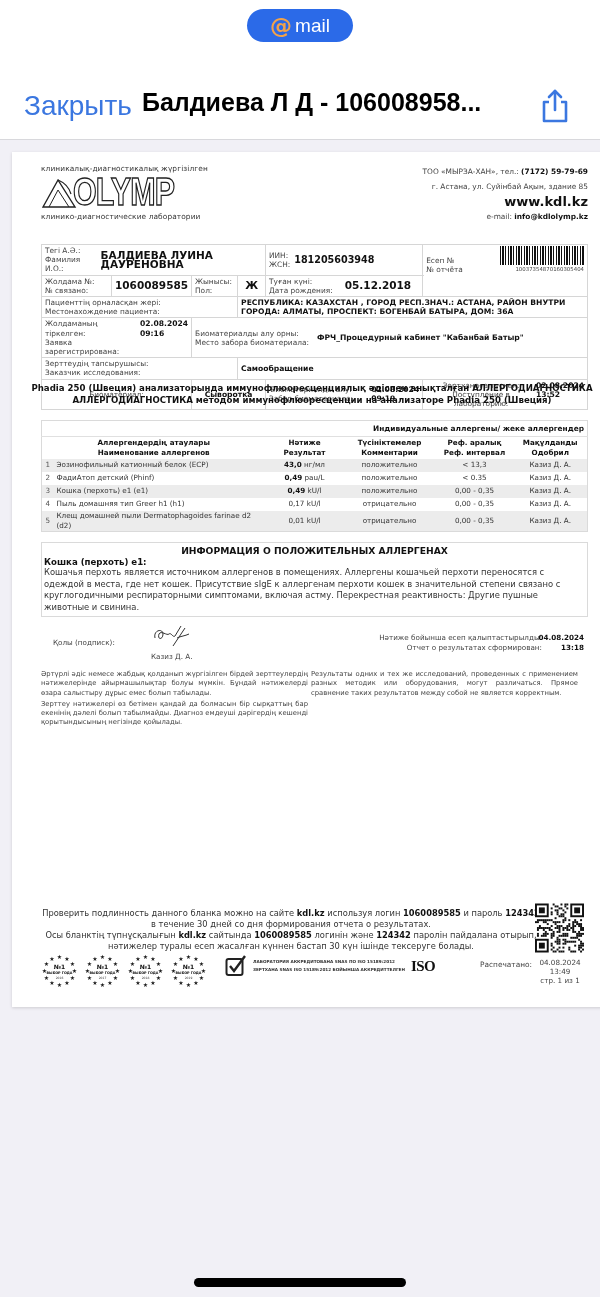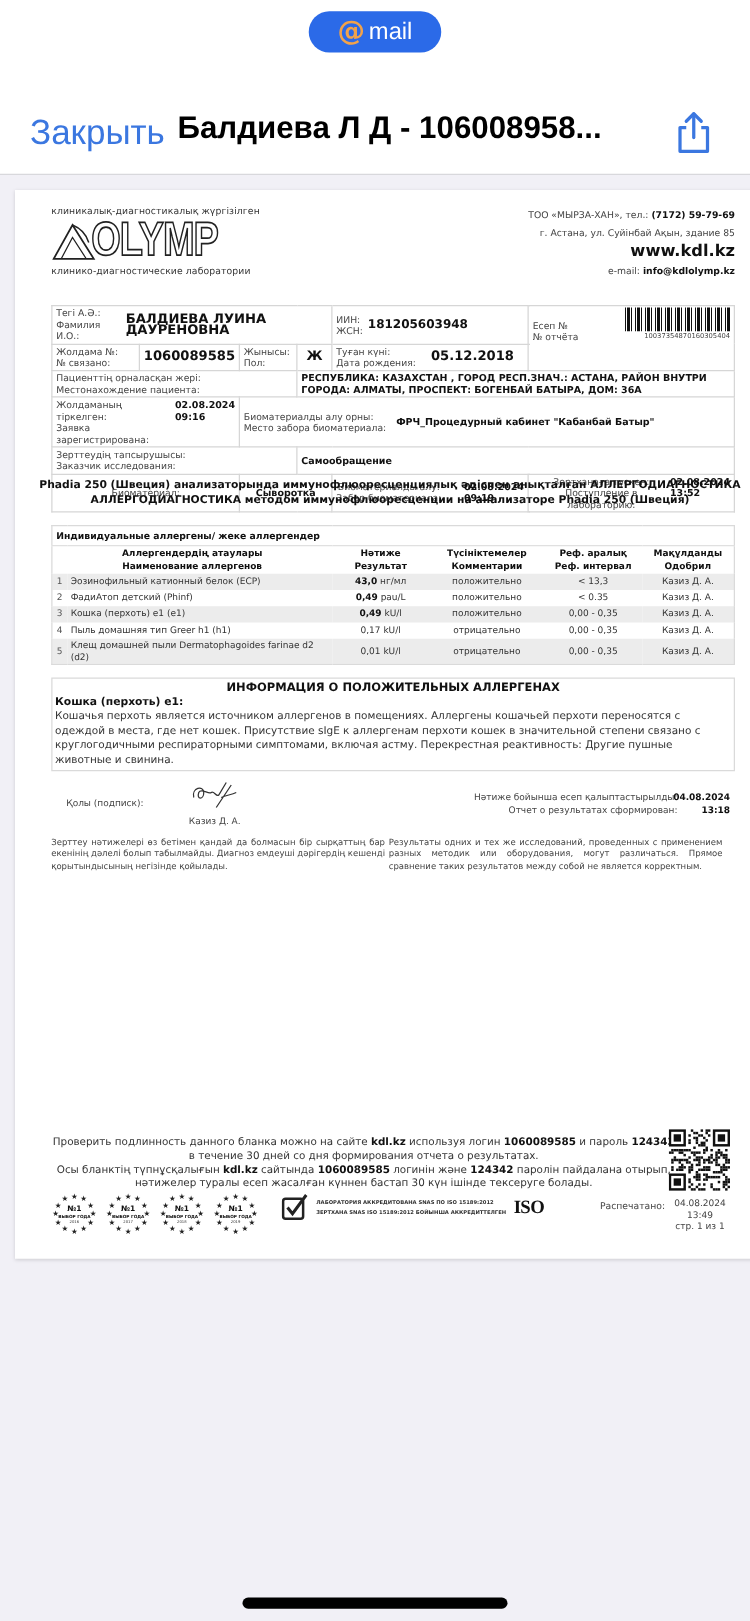--- a/index.html
+++ b/index.html
@@ -32,21 +32,21 @@
   .info .bv { font-weight: bold; color: #111; font-size: 7.6px; }
   .info .bc { font-weight: bold; color: #111; font-size: 7.6px; text-align: left; }
   .center { text-align: center; }
   .barcode { height: 19px; width: 125px; background: repeating-linear-gradient(90deg,#111 0,#111 1px,#fff 1px,#fff 2px,#111 2px,#111 4px,#fff 4px,#fff 5px,#111 5px,#111 6px,#fff 6px,#fff 8px); margin-left: auto; }
   .barnum { font-size: 5.4px; color: #444; text-align: right; }
 
   .method { position: absolute; left: 0; top: 230px; width: 600px; text-align: center; font-weight: bold; font-size: 8.6px; line-height: 12px; color: #111; }
 
   .results { position: absolute; left: 29px; top: 268px; width: 547px; border: 1px solid #dadada; border-collapse: collapse; }
   .results th, .results td { font-size: 7.2px; padding: 0 3px; line-height: 10px; height: 13px; color: #333; }
-  .results .caption th { text-align: left; height: 16px; border-bottom: 1px solid #e0e0e0; font-size: 7.4px; color: #111; }
+  .results .caption th { text-align: right; height: 16px; border-bottom: 1px solid #e0e0e0; font-size: 7.4px; color: #111; }
   .results .hdr th { font-weight: bold; text-align: center; height: 22px; color: #111; }
   .results tr.shade td { background: #ececec; }
   .results td.num { width: 12px; text-align: center; color: #555; }
   .results td.res, .results td.cm, .results td.ref, .results td.ap { text-align: center; }
   .results td.res b { color: #111; }
   .results tr.tall td { height: 20px; }
 
   .posinfo { position: absolute; left: 29px; top: 390px; width: 547px; border: 1px solid #dadada; padding: 2px 2px 3px 2px; }
   .posinfo .h { text-align: center; font-weight: bold; font-size: 9.2px; color: #111; }
   .posinfo .a { font-weight: bold; font-size: 8.6px; color: #111; margin-top: 1px; }
@@ -338,20 +338,21 @@
           <div>Нәтиже бойынша есеп қалыптастырылды:</div>
           <div>Отчет о результатах сформирован:</div>
         </div>
       <div class="repv">
           <div>04.08.2024</div>
           <div>13:18</div>
         </div>
     </div>
 
     <div class="disc l">
+      <p>Әртүрлі әдіс немесе жабдық қолданып жүргізілген бірдей зерттеулердің нәтижелерінде айырмашылықтар болуы мүмкін. Бұндай нәтижелерді өзара салыстыру дұрыс емес болып табылады.</p>
       <p>Зерттеу нәтижелері өз бетімен қандай да болмасын бір сырқаттың бар екенінің дәлелі болып табылмайды. Диагноз емдеуші дәрігердің кешенді қорытындысының негізінде қойылады.</p>
     </div>
     <div class="disc r">
       <p>Результаты одних и тех же исследований, проведенных с применением разных методик или оборудования, могут различаться. Прямое сравнение таких результатов между собой не является корректным.</p>
     </div>
 
     <div class="verify">
       <div>
         <span>Проверить подлинность данного бланка можно на сайте</span>
         <b>kdl.kz</b>

